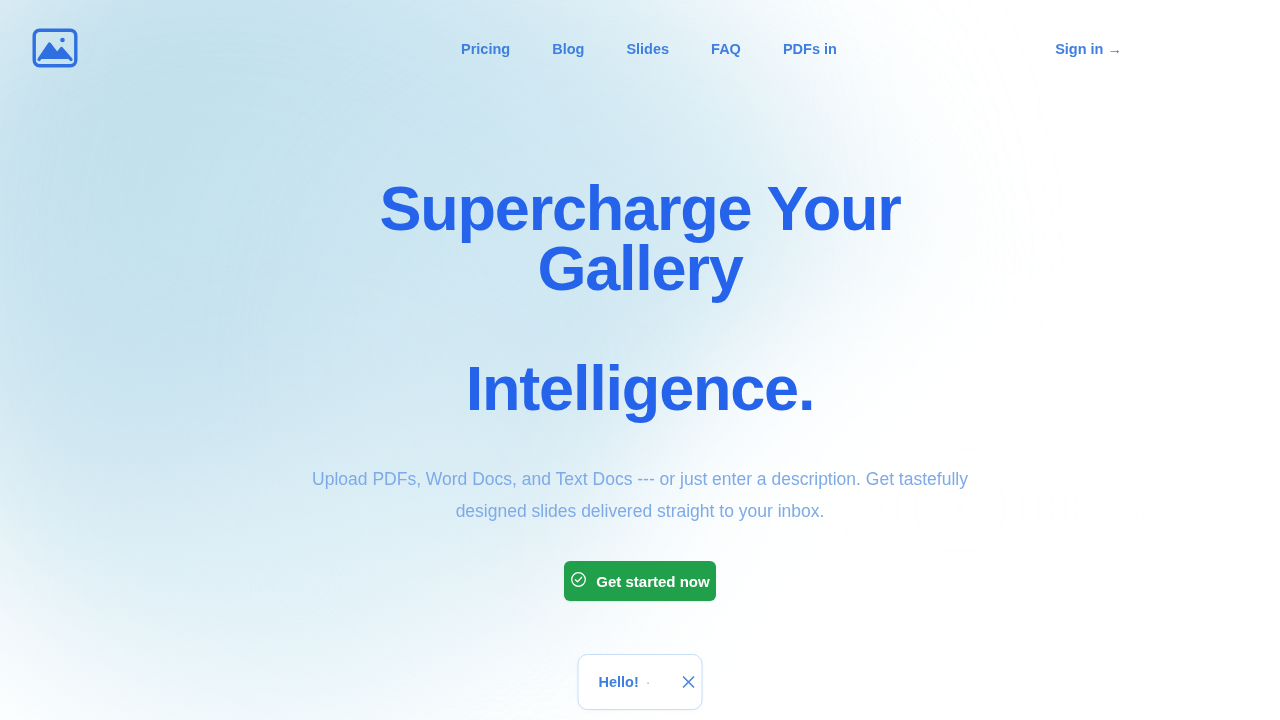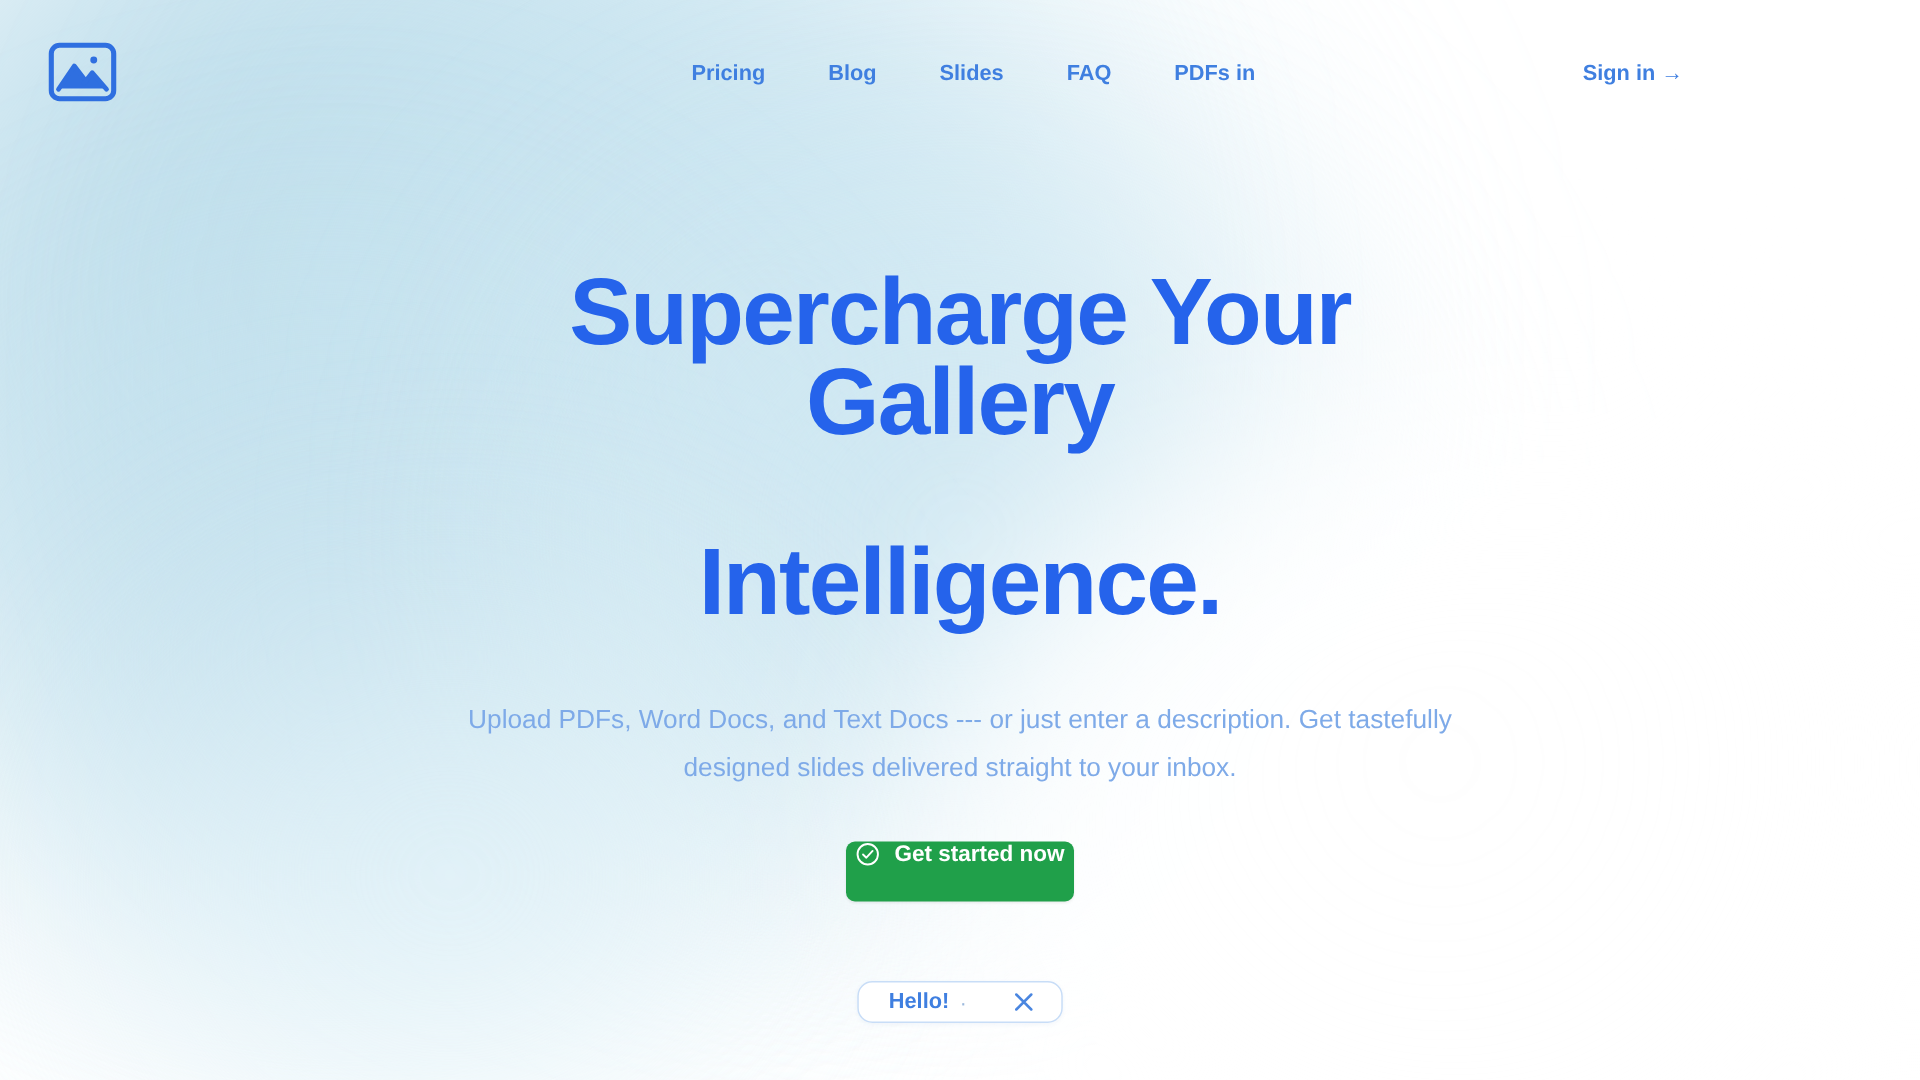--- a/index.html
+++ b/index.html
@@ -150,21 +150,21 @@
     font-weight: 400;
   }
 
   .cta-wrap {
     margin-top: 34px;
     display: flex;
     justify-content: center;
   }
   .cta-button {
     display: inline-flex;
-    align-items: flex-start;
+    align-items: center;
     gap: 9px;
     background: #20a04a;
     color: #ffffff;
     border: none;
     border-radius: 6px;
     padding: 0 6px;
     height: 40px;
     font-size: 15px;
     font-weight: 700;
     font-family: "Liberation Sans", sans-serif;
@@ -178,22 +178,22 @@
     position: absolute;
     left: 50%;
     transform: translateX(-50%);
     top: 654px;
     display: flex;
     align-items: center;
     gap: 0;
     background: rgba(255,255,255,0.96);
     border: 1px solid #c8ddf7;
     border-radius: 10px;
-    height: 28px;
-    padding: 0 16px 0 20px;
+    height: 56px;
+    padding: 0 4px 0 20px;
     box-shadow: 0 1px 3px rgba(40,90,170,0.05);
   }
   .banner-hello {
     color: #3f7fe0;
     font-size: 14.5px;
     font-weight: 700;
     white-space: nowrap;
   }
   .banner-dot {
     color: #9cb9dd;

